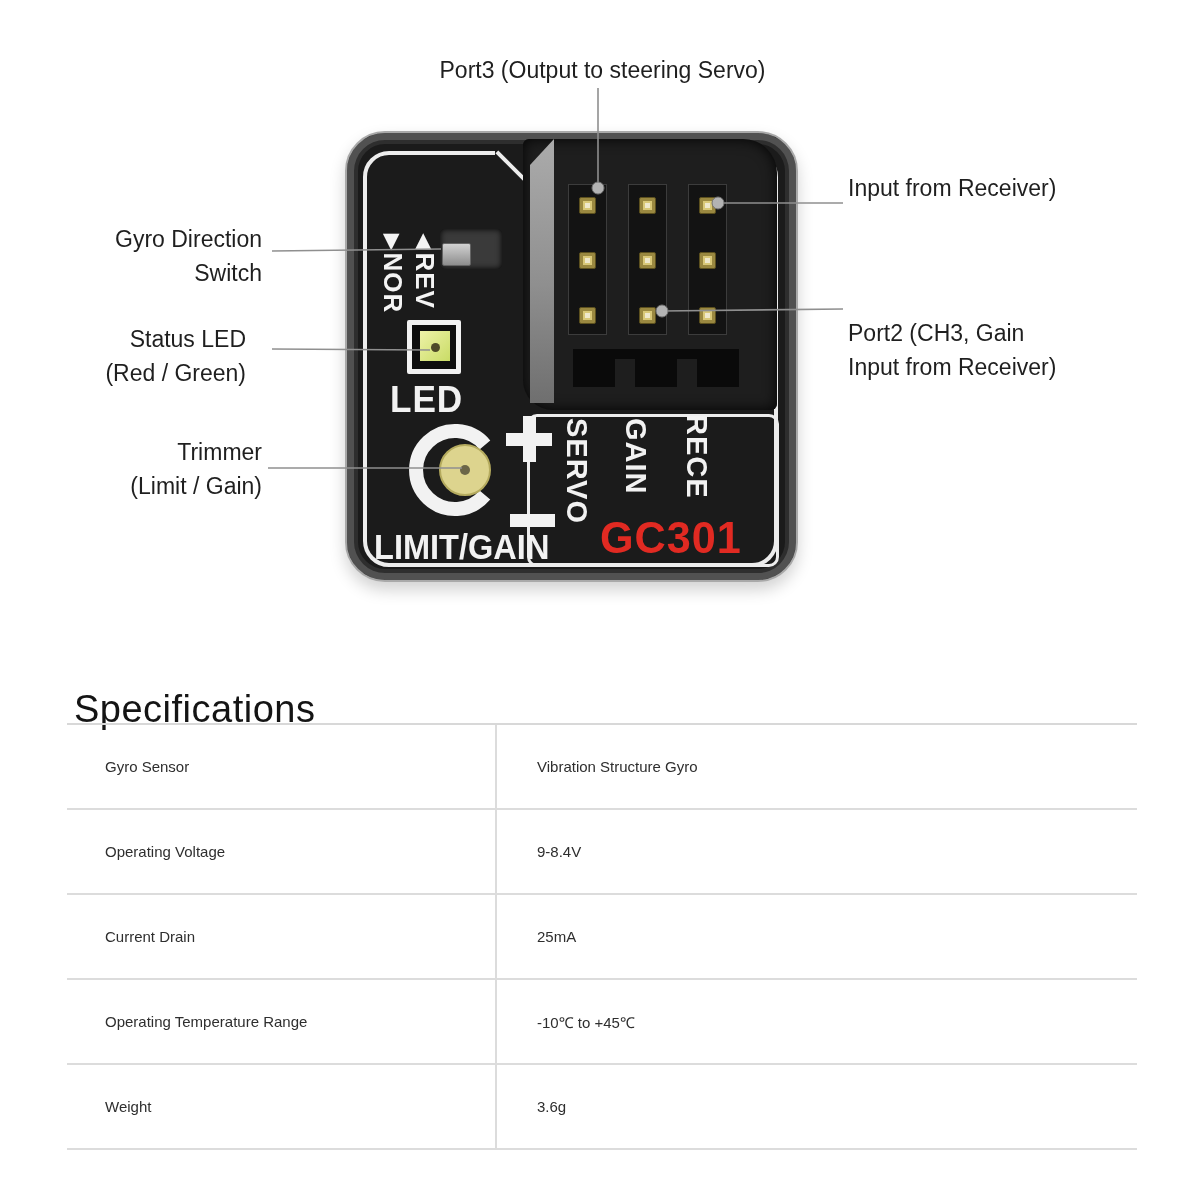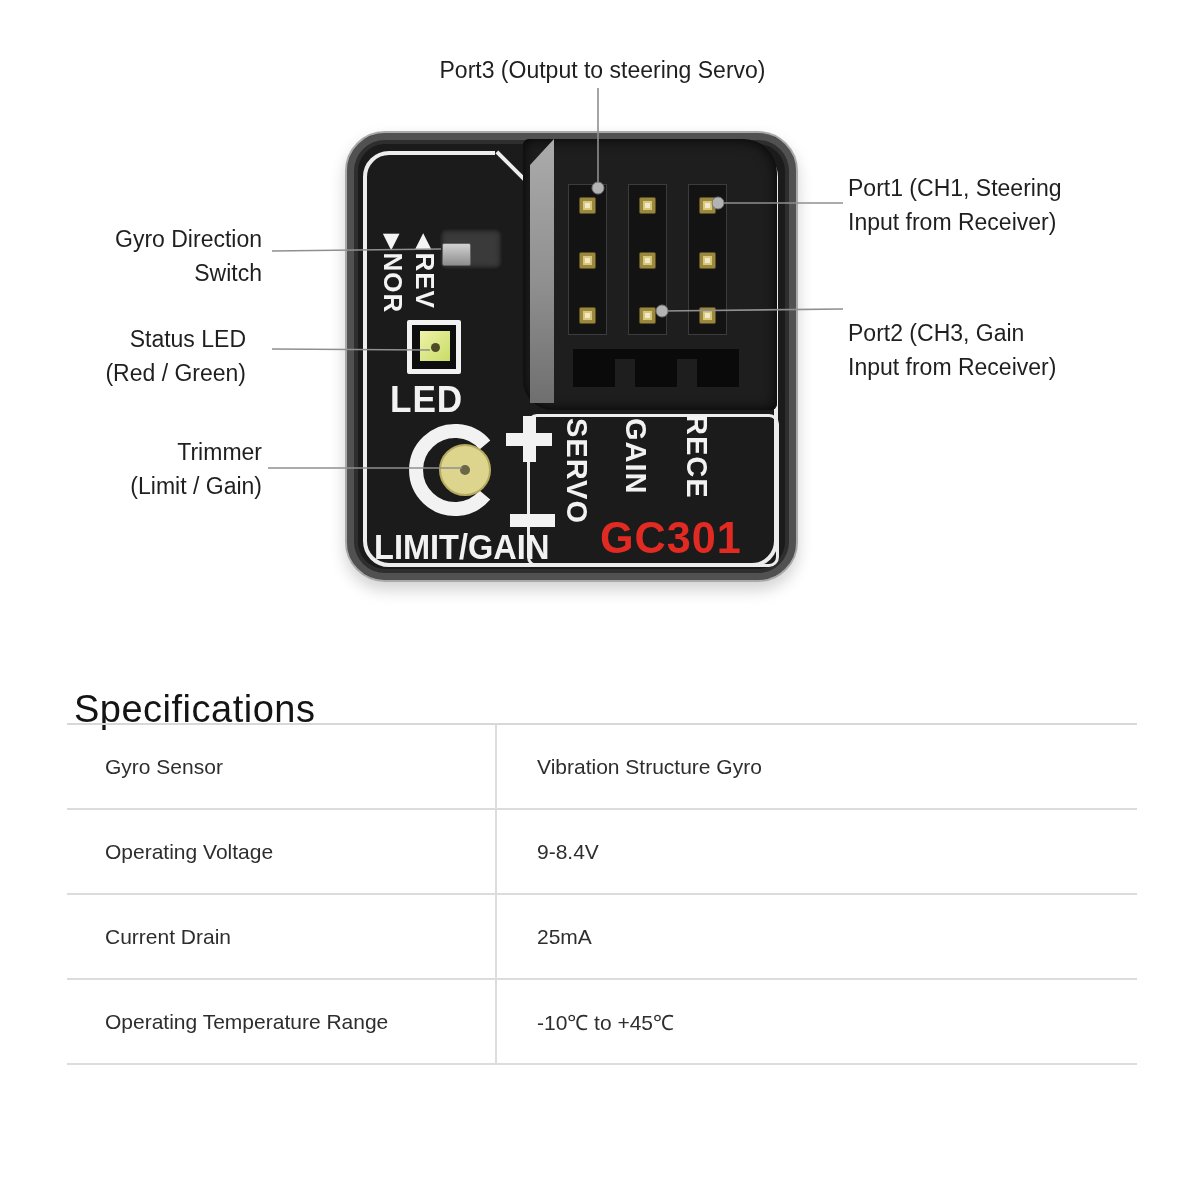--- a/index.html
+++ b/index.html
@@ -81,37 +81,36 @@
   .vlabel.servo { left:170px; top:330px; width:120px; }
   .vlabel.gain  { left:241px; top:318px; width:96px; }
   .vlabel.rece  { left:302px; top:314px; width:96px; }
   .model { position:absolute; left:253px; top:379px; font-weight:700; font-size:45px; letter-spacing:1px;
            color:#e12a22; transform:scaleX(.96); transform-origin:left; white-space:nowrap; }
 
   
   .spec-title { position:absolute; left:74px; top:645px; font-size:38px; color:#141414; letter-spacing:.5px;margin-top:43px; }
   .spec-table { position:absolute; left:67px; top:723px; width:1070px; border-top:2px solid #d8d8d8; }
   .spec-row { display:flex; height:85px; border-bottom:2px solid #dcdcdc; }
-  .spec-cell { display:flex; align-items:center; font-size:21px; color:#2e2e2e; }
+  .spec-cell { display:flex; align-items:center; font-size:15px; color:#2e2e2e; }
   .spec-cell.label { width:428px; padding-left:38px; }
   .spec-cell.value { flex:1; border-left:2px solid #dcdcdc; padding-left:40px; }
 </style>
 </head>
 <body>
 
 <div class="page">
 
   <div>
 
     <div class="callout center" style="left:410px; top:53px; width:385px;">
       <div>Port3 (Output to steering Servo)</div>
     </div>
 
     <div class="callout" style="left:848px; top:171px; width:300px;">
-      <div>Port1 (CH1, Steering</div>
       <div>Input from Receiver)</div>
     </div>
 
     <div class="callout" style="left:848px; top:280px; width:300px;margin-top:36px;">
       <div>Port2 (CH3, Gain</div>
       <div>Input from Receiver)</div>
     </div>
 
     <div class="callout right-align" style="left:40px; top:222px; width:222px;">
       <div>Gyro Direction</div>
@@ -250,16 +249,20 @@
         <div class="spec-cell value">9-8.4V</div>
       </div>
       <div class="spec-row">
         <div class="spec-cell label">Current Drain</div>
         <div class="spec-cell value">25mA</div>
       </div>
       <div class="spec-row">
         <div class="spec-cell label">Operating Temperature Range</div>
         <div class="spec-cell value">-10℃ to +45℃</div>
       </div>
+      <div class="spec-row">
+        <div class="spec-cell label">Weight</div>
+        <div class="spec-cell value">3.6g</div>
+      </div>
     </div>
   </div>
 
 </div>
 
 </body></html>

